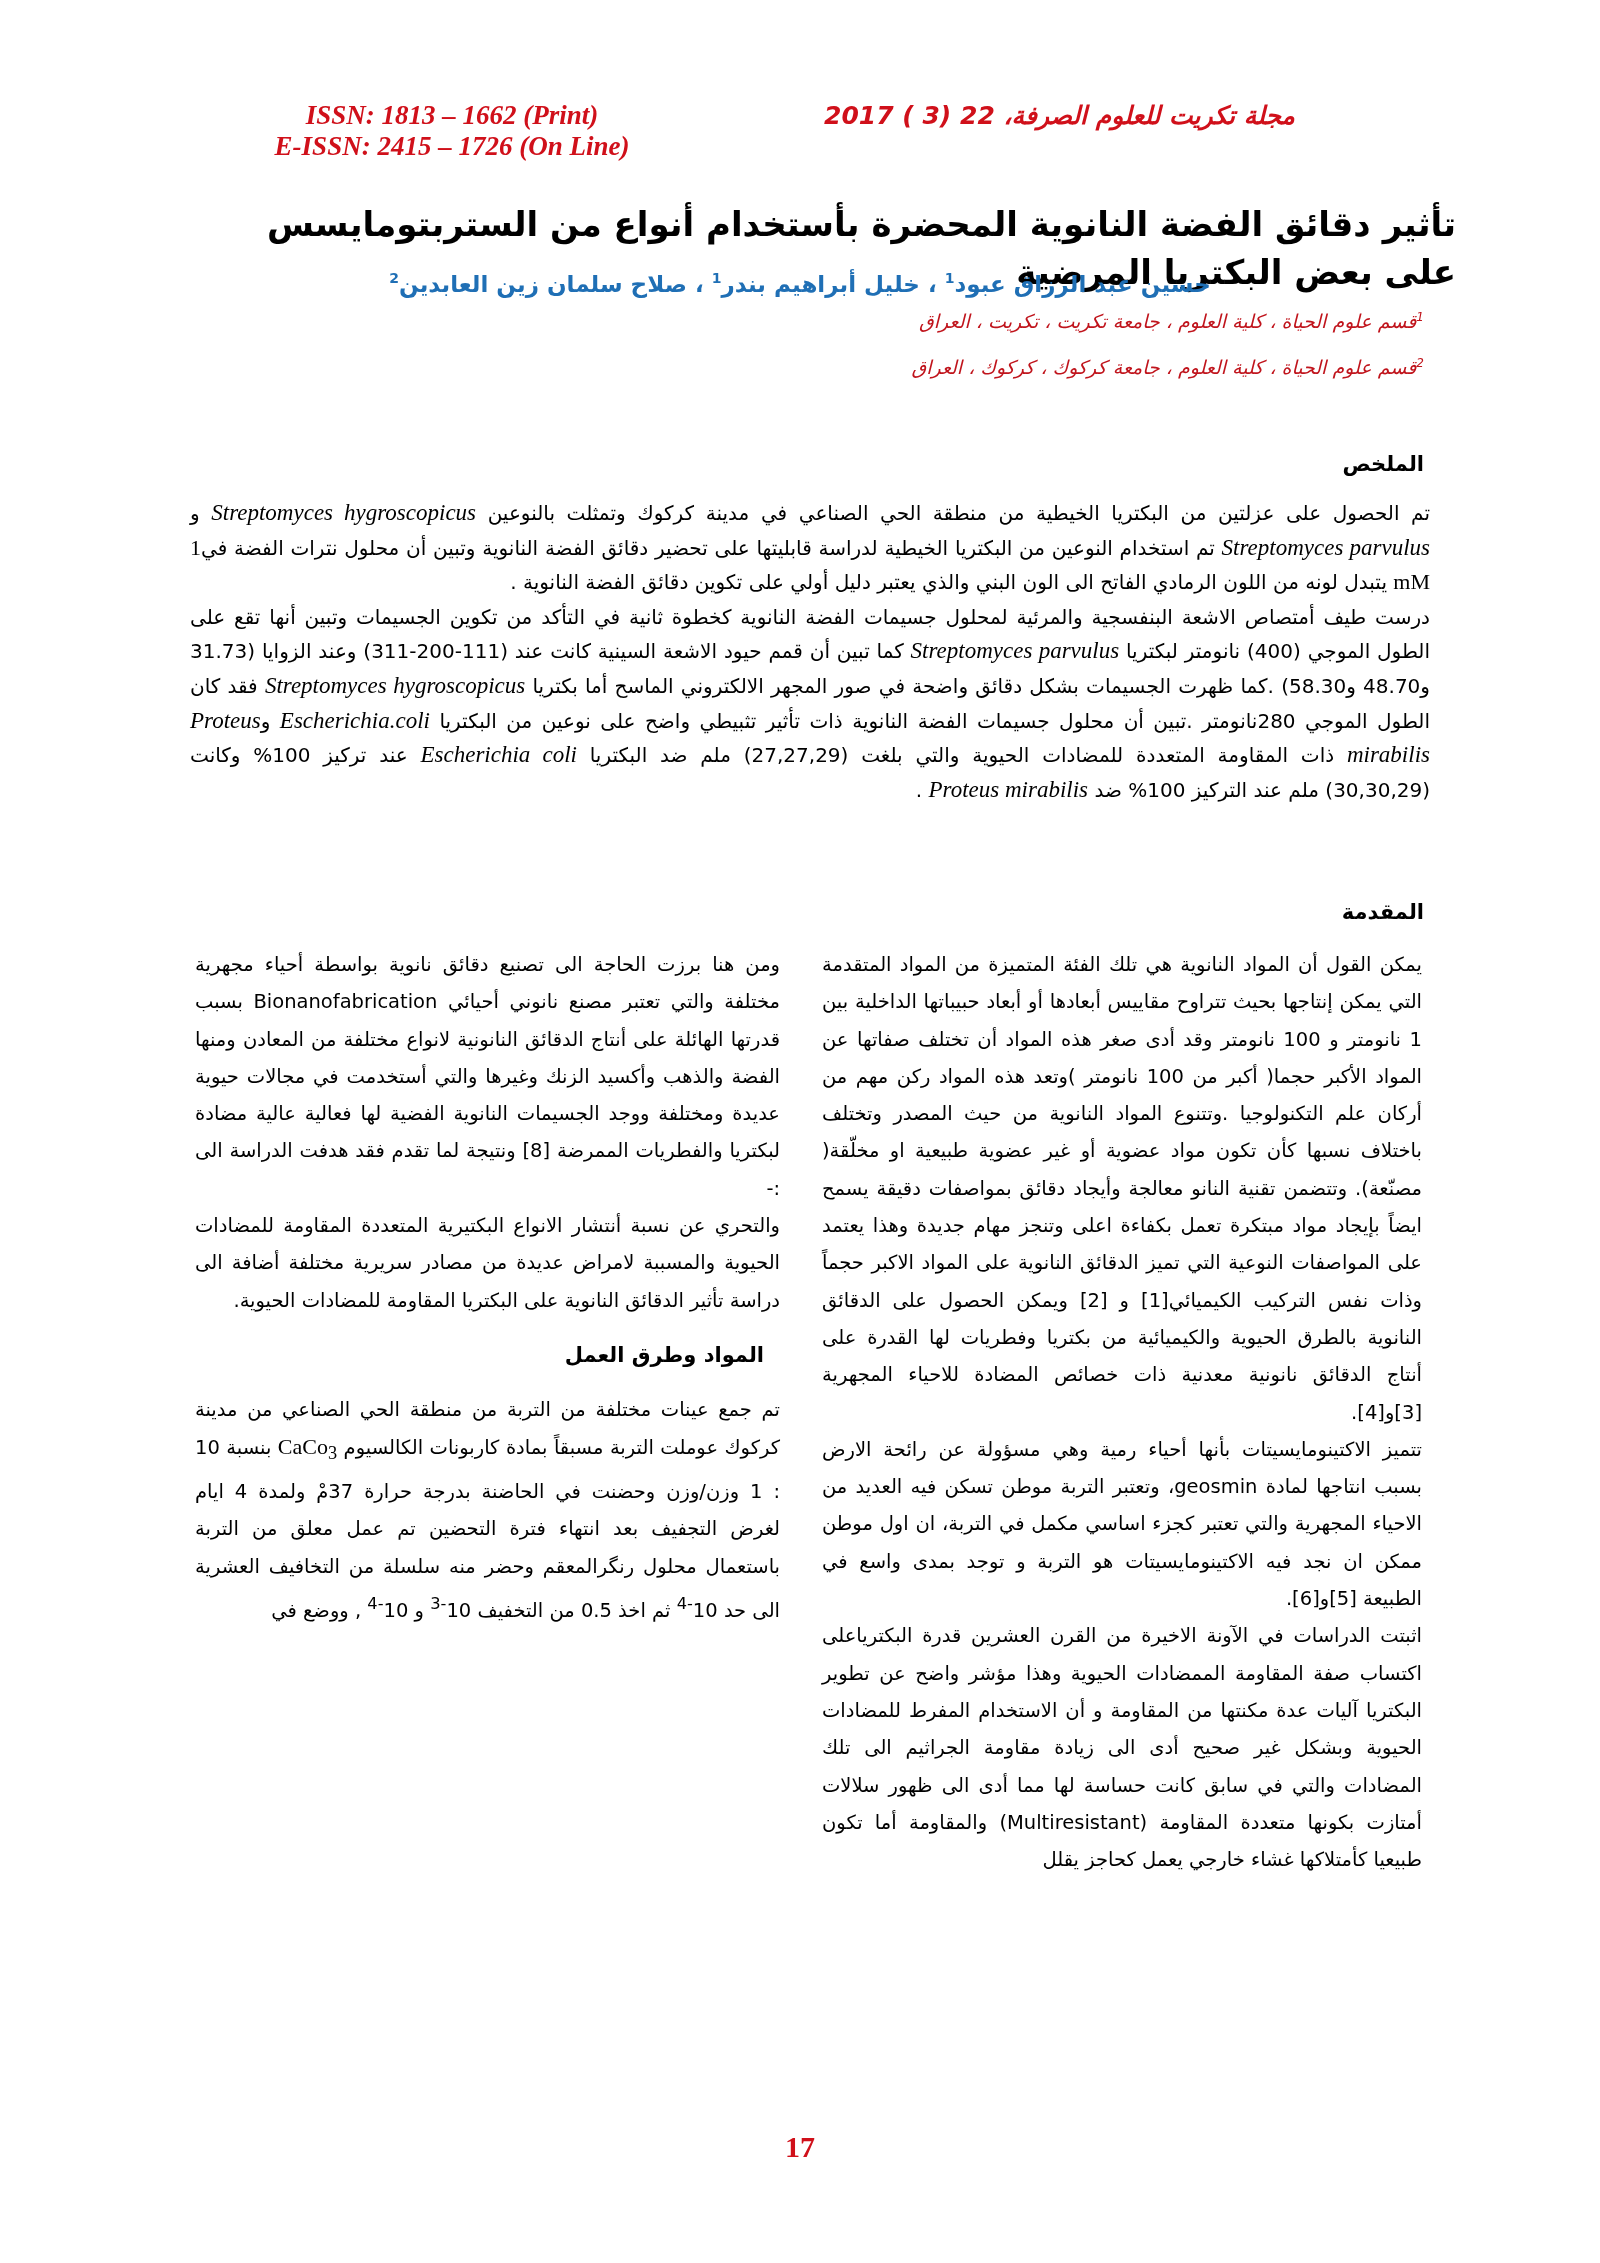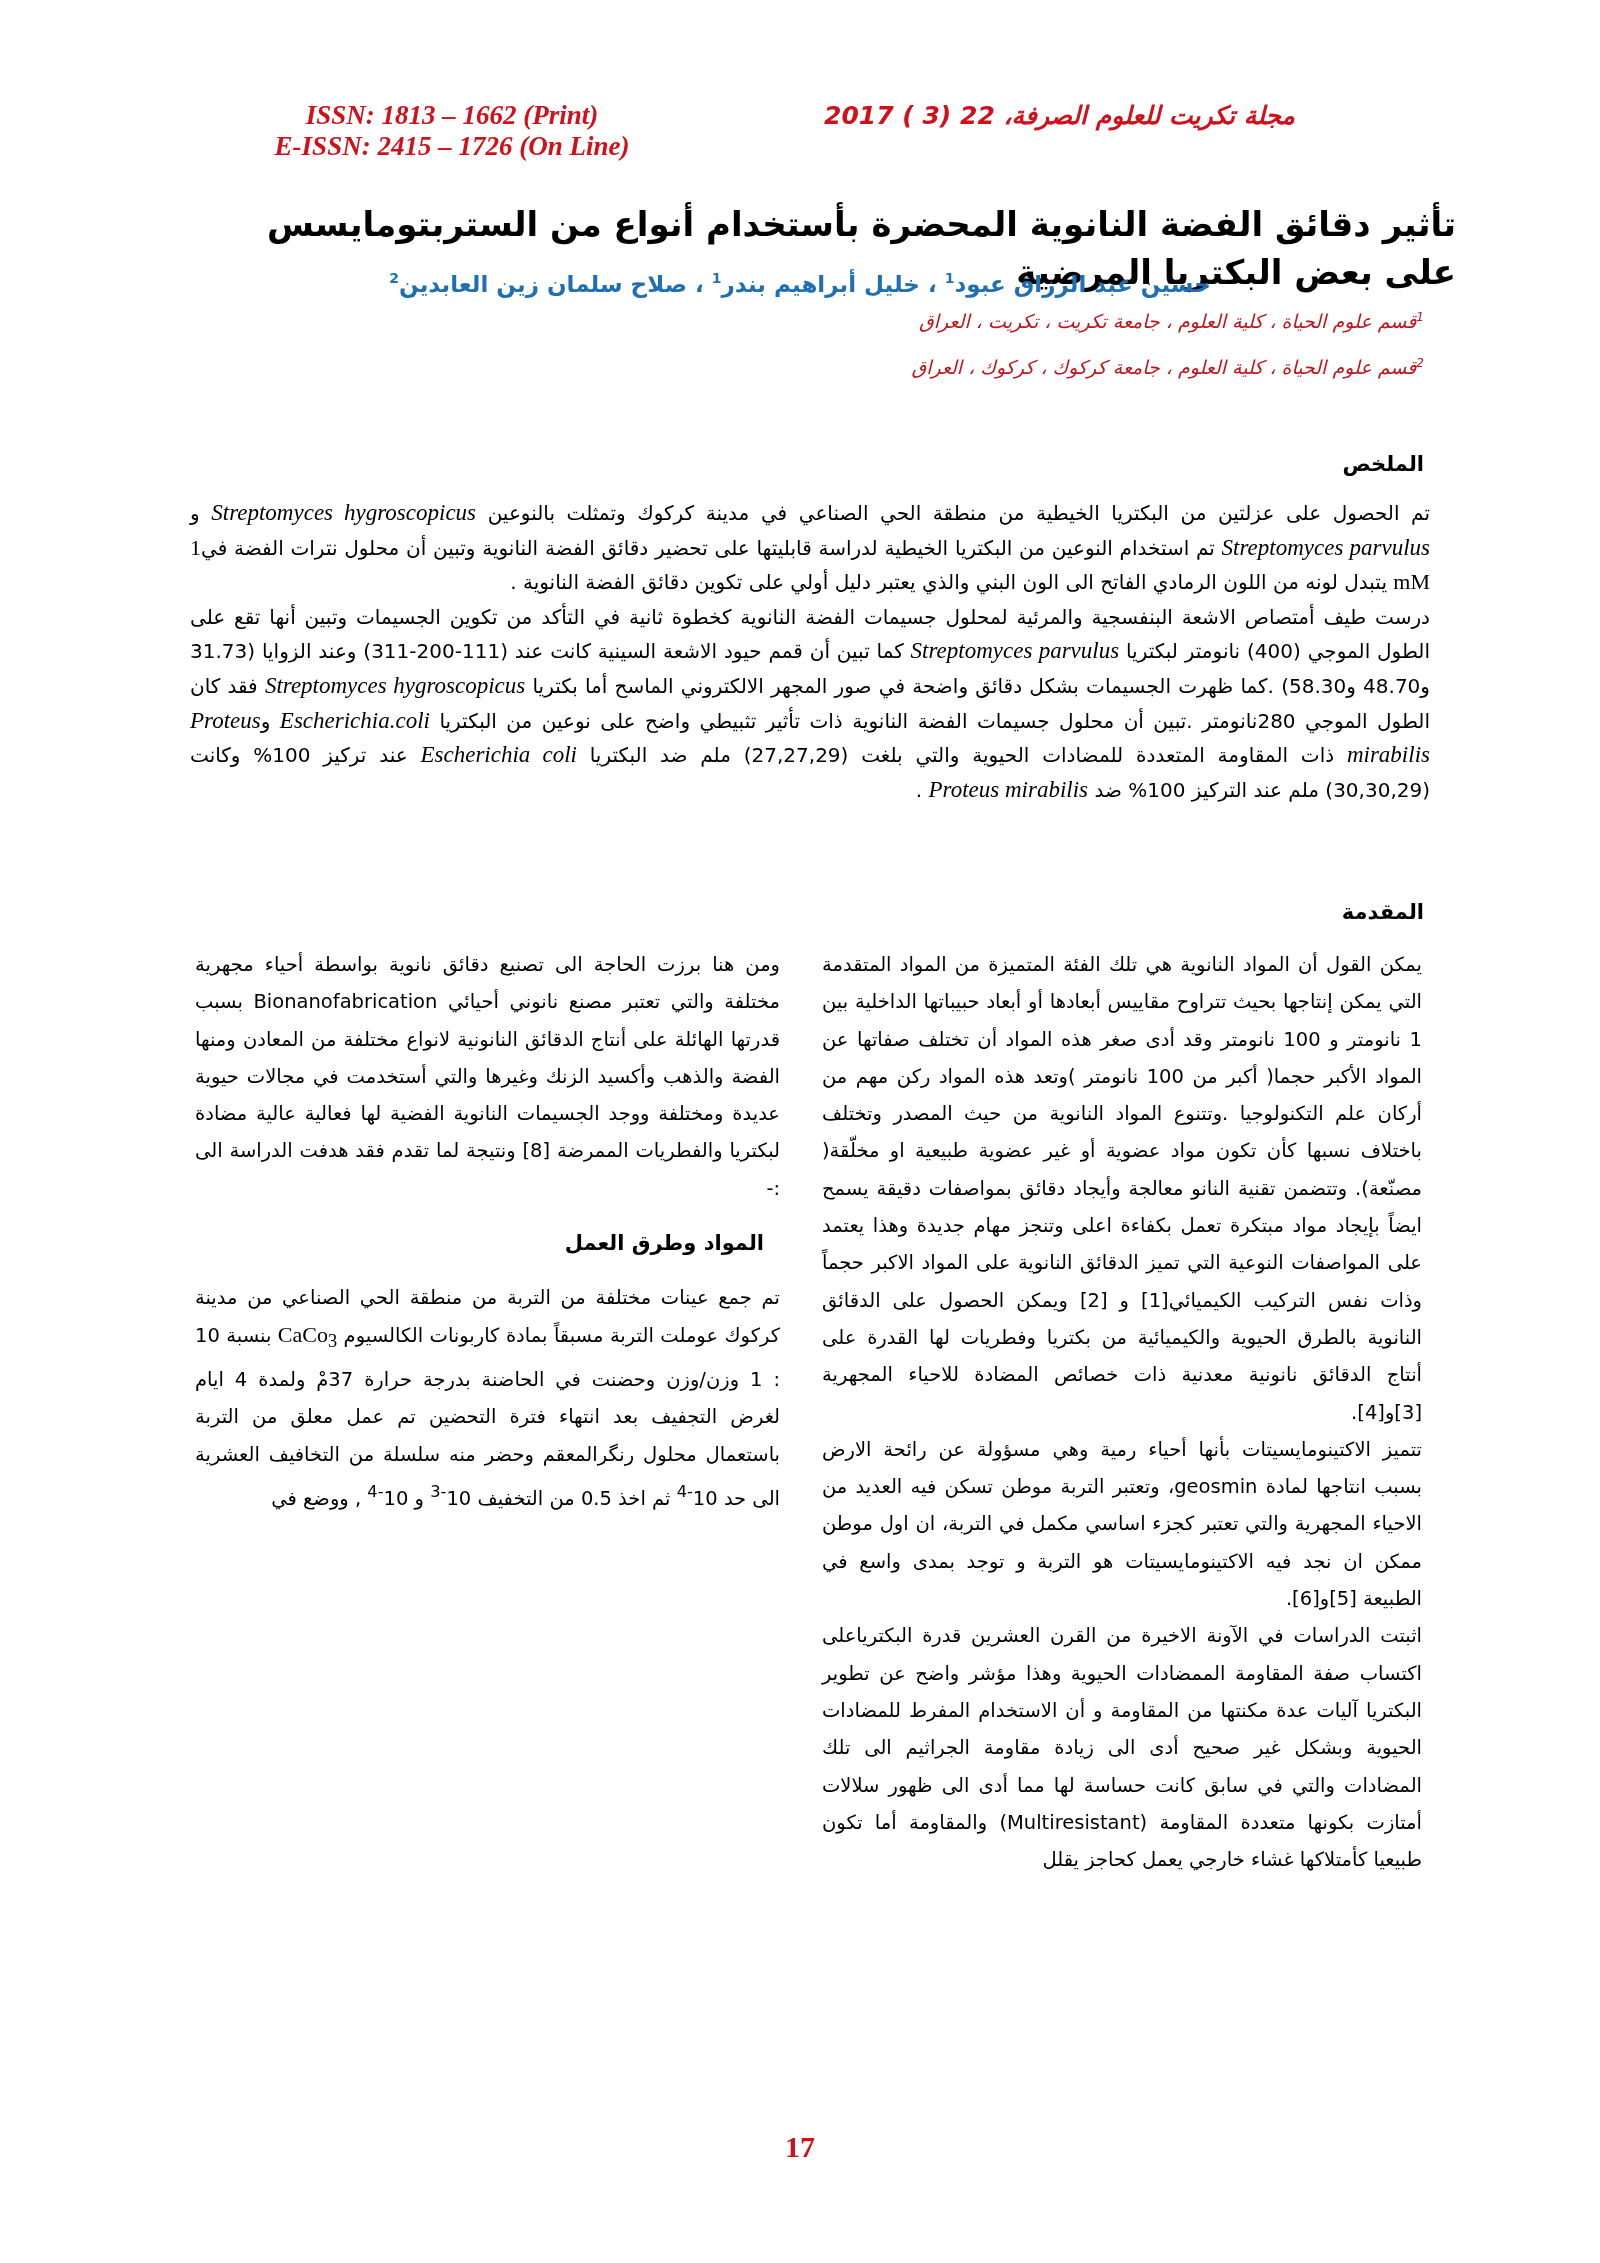--- a/index.html
+++ b/index.html
@@ -99,17 +99,18 @@
 <div class="abs h-section" style="top:900px;">المقدمة</div>
 
 <div class="abs col col-right">
   <p>يمكن القول أن المواد النانوية هي تلك الفئة المتميزة من المواد المتقدمة التي يمكن إنتاجها بحيث تتراوح مقاييس أبعادها أو أبعاد حبيباتها الداخلية بين 1 نانومتر و 100 نانومتر وقد أدى صغر هذه المواد أن تختلف صفاتها عن المواد الأكبر حجما( أكبر من 100 نانومتر )وتعد هذه المواد ركن مهم من أركان علم التكنولوجيا .وتتنوع المواد النانوية من حيث المصدر وتختلف باختلاف نسبها كأن تكون مواد عضوية أو غير عضوية طبيعية او مخلّقة( مصنّعة). وتتضمن تقنية النانو معالجة وأيجاد دقائق بمواصفات دقيقة يسمح ايضاً بإيجاد مواد مبتكرة تعمل بكفاءة اعلى وتنجز مهام جديدة وهذا يعتمد على المواصفات النوعية التي تميز الدقائق النانوية على المواد الاكبر حجماً وذات نفس التركيب الكيميائي[1] و [2] ويمكن الحصول على الدقائق النانوية بالطرق الحيوية والكيميائية من بكتريا وفطريات لها القدرة على أنتاج الدقائق نانونية معدنية ذات خصائص المضادة للاحياء المجهرية [3]و[4].</p>
   <p>تتميز الاكتينومايسيتات بأنها أحياء رمية وهي مسؤولة عن رائحة الارض بسبب انتاجها لمادة geosmin، وتعتبر التربة موطن تسكن فيه العديد من الاحياء المجهرية والتي تعتبر كجزء اساسي مكمل في التربة، ان اول موطن ممكن ان نجد فيه الاكتينومايسيتات هو التربة و توجد بمدى واسع في الطبيعة [5]و[6].</p>
   <p>اثبتت الدراسات في الآونة الاخيرة من القرن العشرين قدرة البكترياعلى اكتساب صفة المقاومة الممضادات الحيوية وهذا مؤشر واضح عن تطوير البكتريا آليات عدة مكنتها من المقاومة و أن الاستخدام المفرط للمضادات الحيوية وبشكل غير صحيح أدى الى زيادة مقاومة الجراثيم الى تلك المضادات والتي في سابق كانت حساسة لها مما أدى الى ظهور سلالات أمتازت بكونها متعددة المقاومة (Multiresistant) والمقاومة أما تكون طبيعيا كأمتلاكها غشاء خارجي يعمل كحاجز يقلل</p>
 </div>
 
 <div class="abs col col-left">
   <p>ومن هنا برزت الحاجة الى تصنيع دقائق نانوية بواسطة أحياء مجهرية مختلفة والتي تعتبر مصنع نانوني أحيائي Bionanofabrication بسبب قدرتها الهائلة على أنتاج الدقائق النانونية لانواع مختلفة من المعادن ومنها الفضة والذهب وأكسيد الزنك وغيرها والتي أستخدمت في مجالات حيوية عديدة ومختلفة ووجد الجسيمات النانوية الفضية لها فعالية عالية مضادة لبكتريا والفطريات الممرضة [8] ونتيجة لما تقدم فقد هدفت الدراسة الى :-</p>
+  <p>والتحري عن نسبة أنتشار الانواع البكتيرية المتعددة المقاومة للمضادات الحيوية والمسببة لامراض عديدة من مصادر سريرية مختلفة أضافة الى دراسة تأثير الدقائق النانوية على البكتريا المقاومة للمضادات الحيوية.</p>
   <h3>المواد وطرق العمل</h3>
   <p><span>تم جمع عينات مختلفة من التربة من منطقة الحي الصناعي من مدينة كركوك عوملت التربة مسبقاً بمادة كاربونات الكالسيوم </span><span class="lat" dir="ltr"><span>CaCo</span><sub>3</sub></span><span> بنسبة 10 : 1 وزن/وزن وحضنت في الحاضنة بدرجة حرارة 37مْ ولمدة 4 ايام لغرض التجفيف بعد انتهاء فترة التحضين تم عمل معلق من التربة باستعمال محلول رنگرالمعقم وحضر منه سلسلة من التخافيف العشرية الى حد 10</span><sup>-4</sup><span> ثم اخذ 0.5 من التخفيف 10</span><sup>-3</sup><span> و 10</span><sup>-4</sup><span> , ووضع في</span></p>
 </div>
 
 <div class="abs pageno">17</div>
 
 </body></html>

